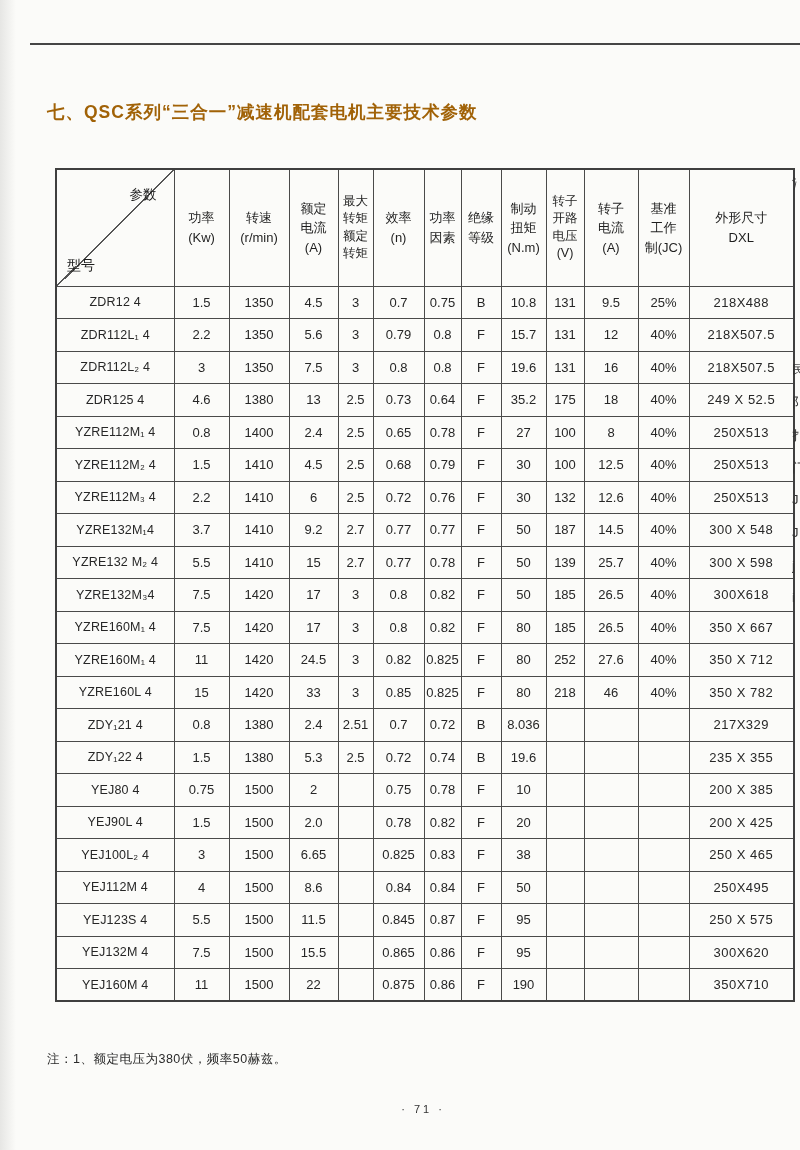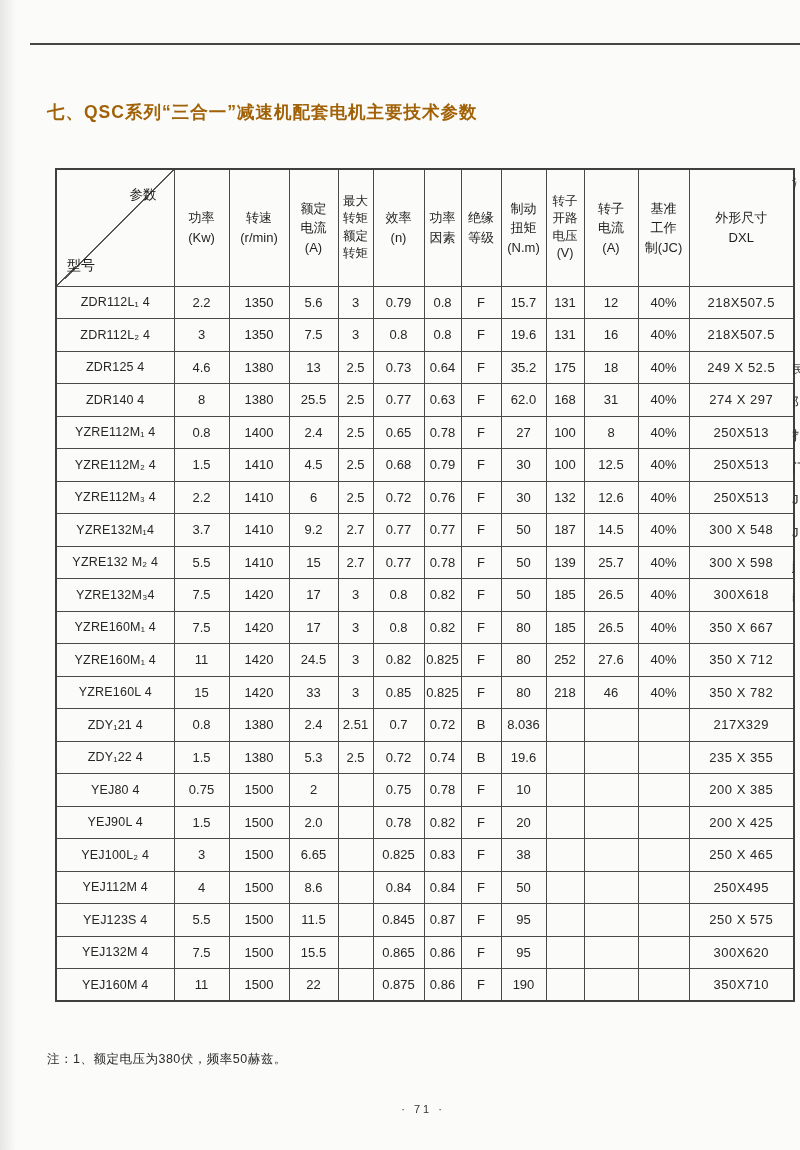--- a/index.html
+++ b/index.html
@@ -124,20 +124,35 @@
 (A)</th>
         <th>基准
 工作
 制(JC)</th>
         <th>外形尺寸
 DXL</th>
       </tr>
     </thead>
     <tbody>
         <tr>
+          <td class="model-cell">ZDR12 4</td>
+          <td class="">1.5</td>
+          <td class="">1350</td>
+          <td class="">4.5</td>
+          <td class="">3</td>
+          <td class="">0.7</td>
+          <td class="">0.75</td>
+          <td class="">B</td>
+          <td class="">10.8</td>
+          <td class="">131</td>
+          <td class="">9.5</td>
+          <td class="">25%</td>
+          <td class="dim-cell">218X488</td>
+        </tr>
+        <tr>
           <td class="model-cell">ZDR112L₁ 4</td>
           <td class="">2.2</td>
           <td class="">1350</td>
           <td class="">5.6</td>
           <td class="">3</td>
           <td class="">0.79</td>
           <td class="">0.8</td>
           <td class="">F</td>
           <td class="">15.7</td>
           <td class="">131</td>
@@ -167,35 +182,20 @@
           <td class="">13</td>
           <td class="">2.5</td>
           <td class="">0.73</td>
           <td class="">0.64</td>
           <td class="">F</td>
           <td class="">35.2</td>
           <td class="">175</td>
           <td class="">18</td>
           <td class="">40%</td>
           <td class="dim-cell">249 X 52.5</td>
-        </tr>
-        <tr>
-          <td class="model-cell">ZDR140  4</td>
-          <td class="">8</td>
-          <td class="">1380</td>
-          <td class="">25.5</td>
-          <td class="">2.5</td>
-          <td class="">0.77</td>
-          <td class="">0.63</td>
-          <td class="">F</td>
-          <td class="">62.0</td>
-          <td class="">168</td>
-          <td class="">31</td>
-          <td class="">40%</td>
-          <td class="dim-cell">274 X 297</td>
         </tr>
         <tr>
           <td class="model-cell">YZRE112M₁ 4</td>
           <td class="">0.8</td>
           <td class="">1400</td>
           <td class="">2.4</td>
           <td class="">2.5</td>
           <td class="">0.65</td>
           <td class="">0.78</td>
           <td class="">F</td>

